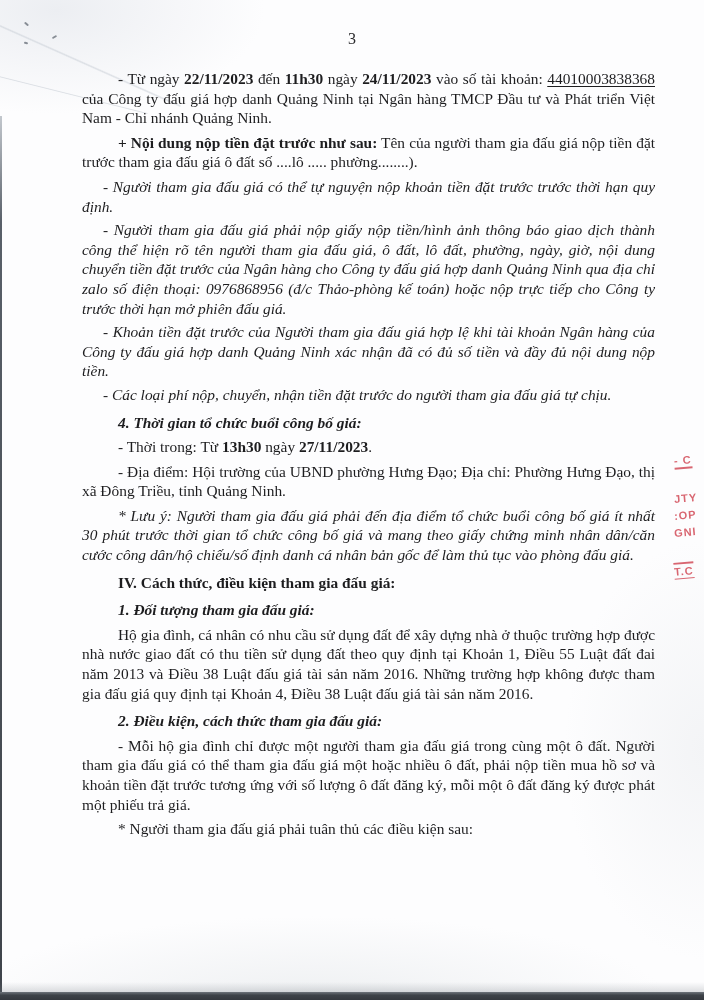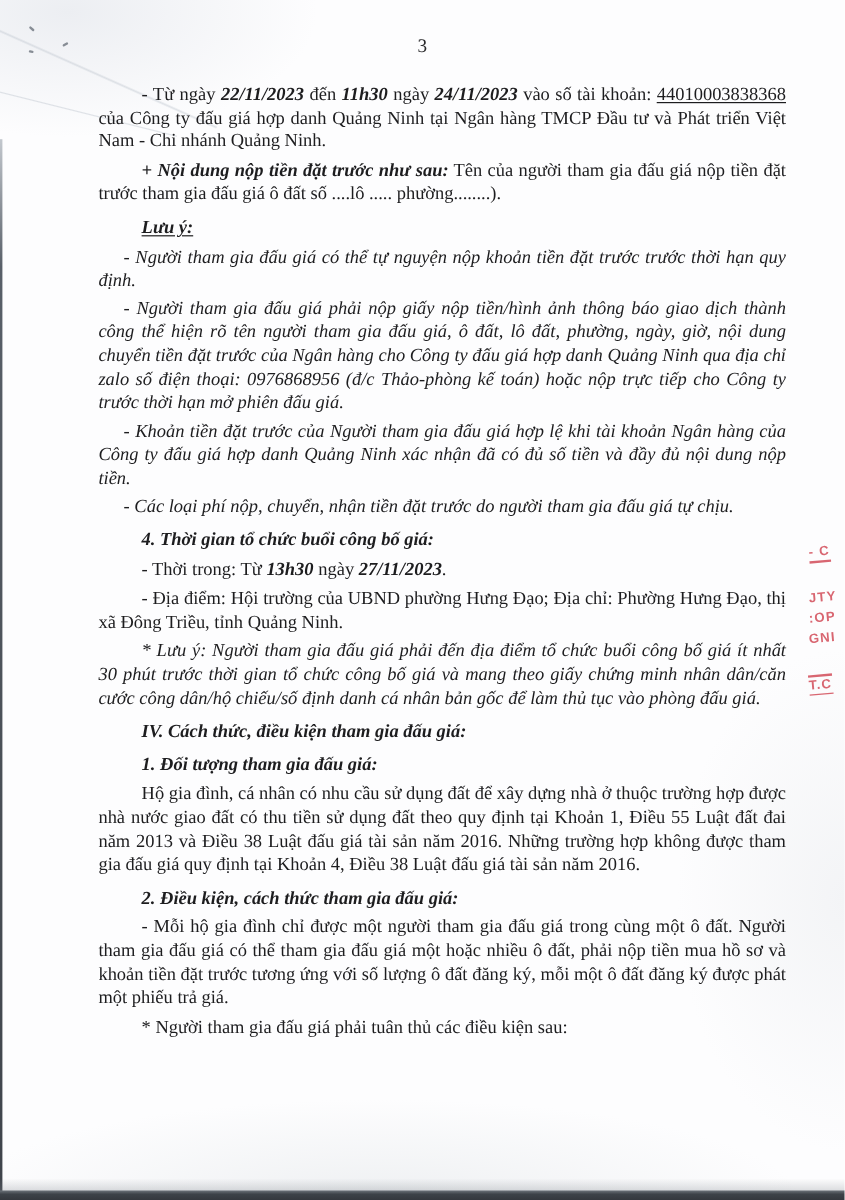--- a/index.html
+++ b/index.html
@@ -26,21 +26,21 @@
   .doc-body {
     position: absolute; top: 64px; left: 82px; width: 573px;
     font-size: 15.4px; line-height: 19.6px;
     text-rendering: optimizeLegibility;
   }
   .doc-body p { margin: 0; padding: 0; }
   p.body      { text-align: justify; text-indent: 36px; margin: 5px 0; }
   p.body-sm   { text-align: justify; text-indent: 21px; margin: 4px 0; }
   p.heading   { text-indent: 36px; margin: 8px 0 5px; }
   .s-n  { }
-  .s-b  { font-weight: bold; font-style: italic; }
+  .s-b  { font-weight: bold; }
   .s-bu { font-weight: normal; text-decoration: underline; text-underline-offset: 2px; }
   .s-i  { font-style: italic; }
   .s-bi { font-weight: bold; font-style: italic; }
   .s-biu{ font-weight: bold; font-style: italic; text-decoration: underline; text-underline-offset: 2px; }
 
   
   .stamp {
     position: absolute; top: 450px; right: 0; width: 36px; height: 142px;
     overflow: hidden; pointer-events: none;
   }
@@ -90,21 +90,20 @@
   <div class="crease2"></div>
   <div class="staple m1"></div>
   <div class="staple m2"></div>
   <div class="staple m3"></div>
 
   <div class="page-number">3</div>
 
   <div class="doc-body">
       <p class="body"><span class="s-n">- Từ ngày </span><span class="s-b">22/11/2023</span><span class="s-n"> đến </span><span class="s-b">11h30</span><span class="s-n"> ngày </span><span class="s-b">24/11/2023</span><span class="s-n"> vào số tài khoản: </span><span class="s-bu">44010003838368</span><span class="s-n"> của Công ty đấu giá hợp danh Quảng Ninh tại Ngân hàng TMCP Đầu tư và Phát triển Việt Nam - Chi nhánh Quảng Ninh.</span></p>
       <p class="body"><span class="s-b">+ Nội dung nộp tiền đặt trước như sau:</span><span class="s-n"> Tên của người tham gia đấu giá nộp tiền đặt trước tham gia đấu giá ô đất số ....lô ..... phường........).</span></p>
-      <p class="heading"><span class="s-biu">Lưu ý:</span></p>
       <p class="body-sm"><span class="s-i">- Người tham gia đấu giá có thể tự nguyện nộp khoản tiền đặt trước trước thời hạn quy định.</span></p>
       <p class="body-sm"><span class="s-i">- Người tham gia đấu giá phải nộp giấy nộp tiền/hình ảnh thông báo giao dịch thành công thể hiện rõ tên người tham gia đấu giá, ô đất, lô đất, phường, ngày, giờ, nội dung chuyển tiền đặt trước của Ngân hàng cho Công ty đấu giá hợp danh Quảng Ninh qua địa chỉ zalo số điện thoại: 0976868956 (đ/c Thảo-phòng kế toán) hoặc nộp trực tiếp cho Công ty trước thời hạn mở phiên đấu giá.</span></p>
       <p class="body-sm"><span class="s-i">- Khoản tiền đặt trước của Người tham gia đấu giá hợp lệ khi tài khoản Ngân hàng của Công ty đấu giá hợp danh Quảng Ninh xác nhận đã có đủ số tiền và đầy đủ nội dung nộp tiền.</span></p>
       <p class="body-sm"><span class="s-i">- Các loại phí nộp, chuyển, nhận tiền đặt trước do người tham gia đấu giá tự chịu.</span></p>
       <p class="heading"><span class="s-bi">4. Thời gian tổ chức buổi công bố giá:</span></p>
       <p class="body"><span class="s-n">- Thời trong: Từ </span><span class="s-b">13h30</span><span class="s-n"> ngày </span><span class="s-b">27/11/2023</span><span class="s-n">.</span></p>
       <p class="body"><span class="s-n">- Địa điểm: Hội trường của UBND phường Hưng Đạo; Địa chỉ: Phường Hưng Đạo, thị xã Đông Triều, tỉnh Quảng Ninh.</span></p>
       <p class="body"><span class="s-i">* Lưu ý: Người tham gia đấu giá phải đến địa điểm tổ chức buổi công bố giá ít nhất 30 phút trước thời gian tổ chức công bố giá và mang theo giấy chứng minh nhân dân/căn cước công dân/hộ chiếu/số định danh cá nhân bản gốc để làm thủ tục vào phòng đấu giá.</span></p>
       <p class="heading"><span class="s-b">IV. Cách thức, điều kiện tham gia đấu giá:</span></p>
       <p class="heading"><span class="s-bi">1. Đối tượng tham gia đấu giá:</span></p>

